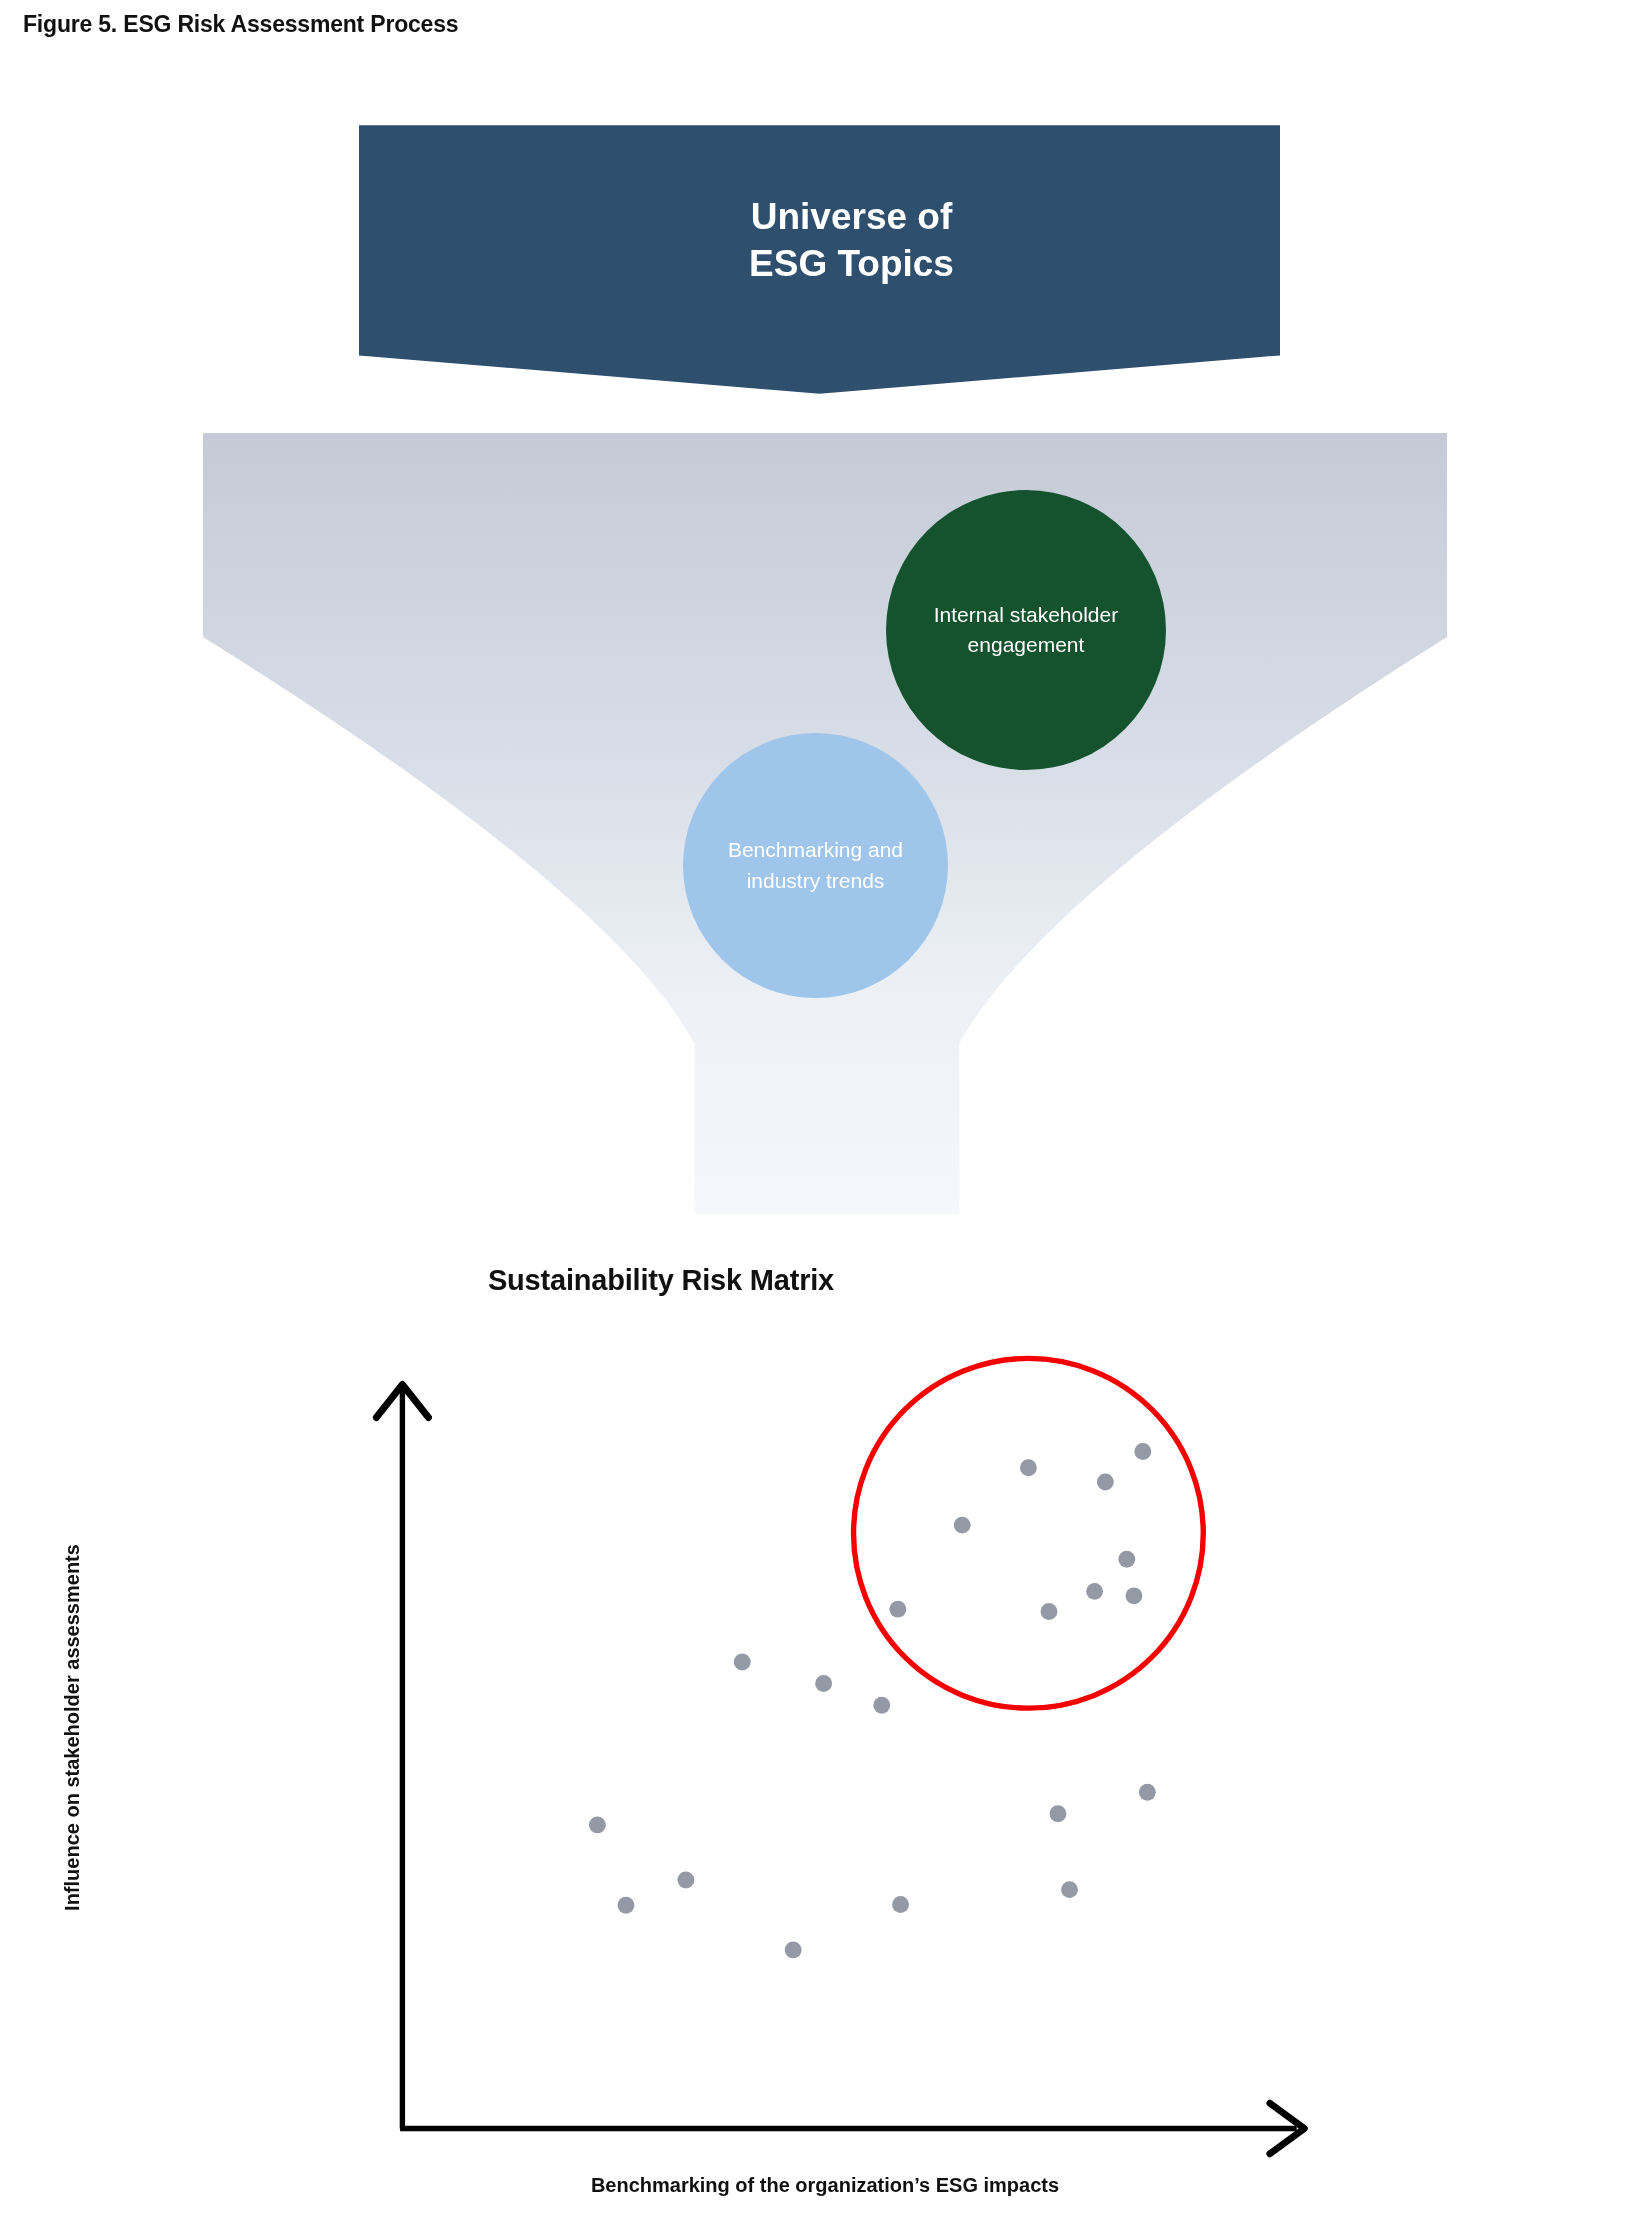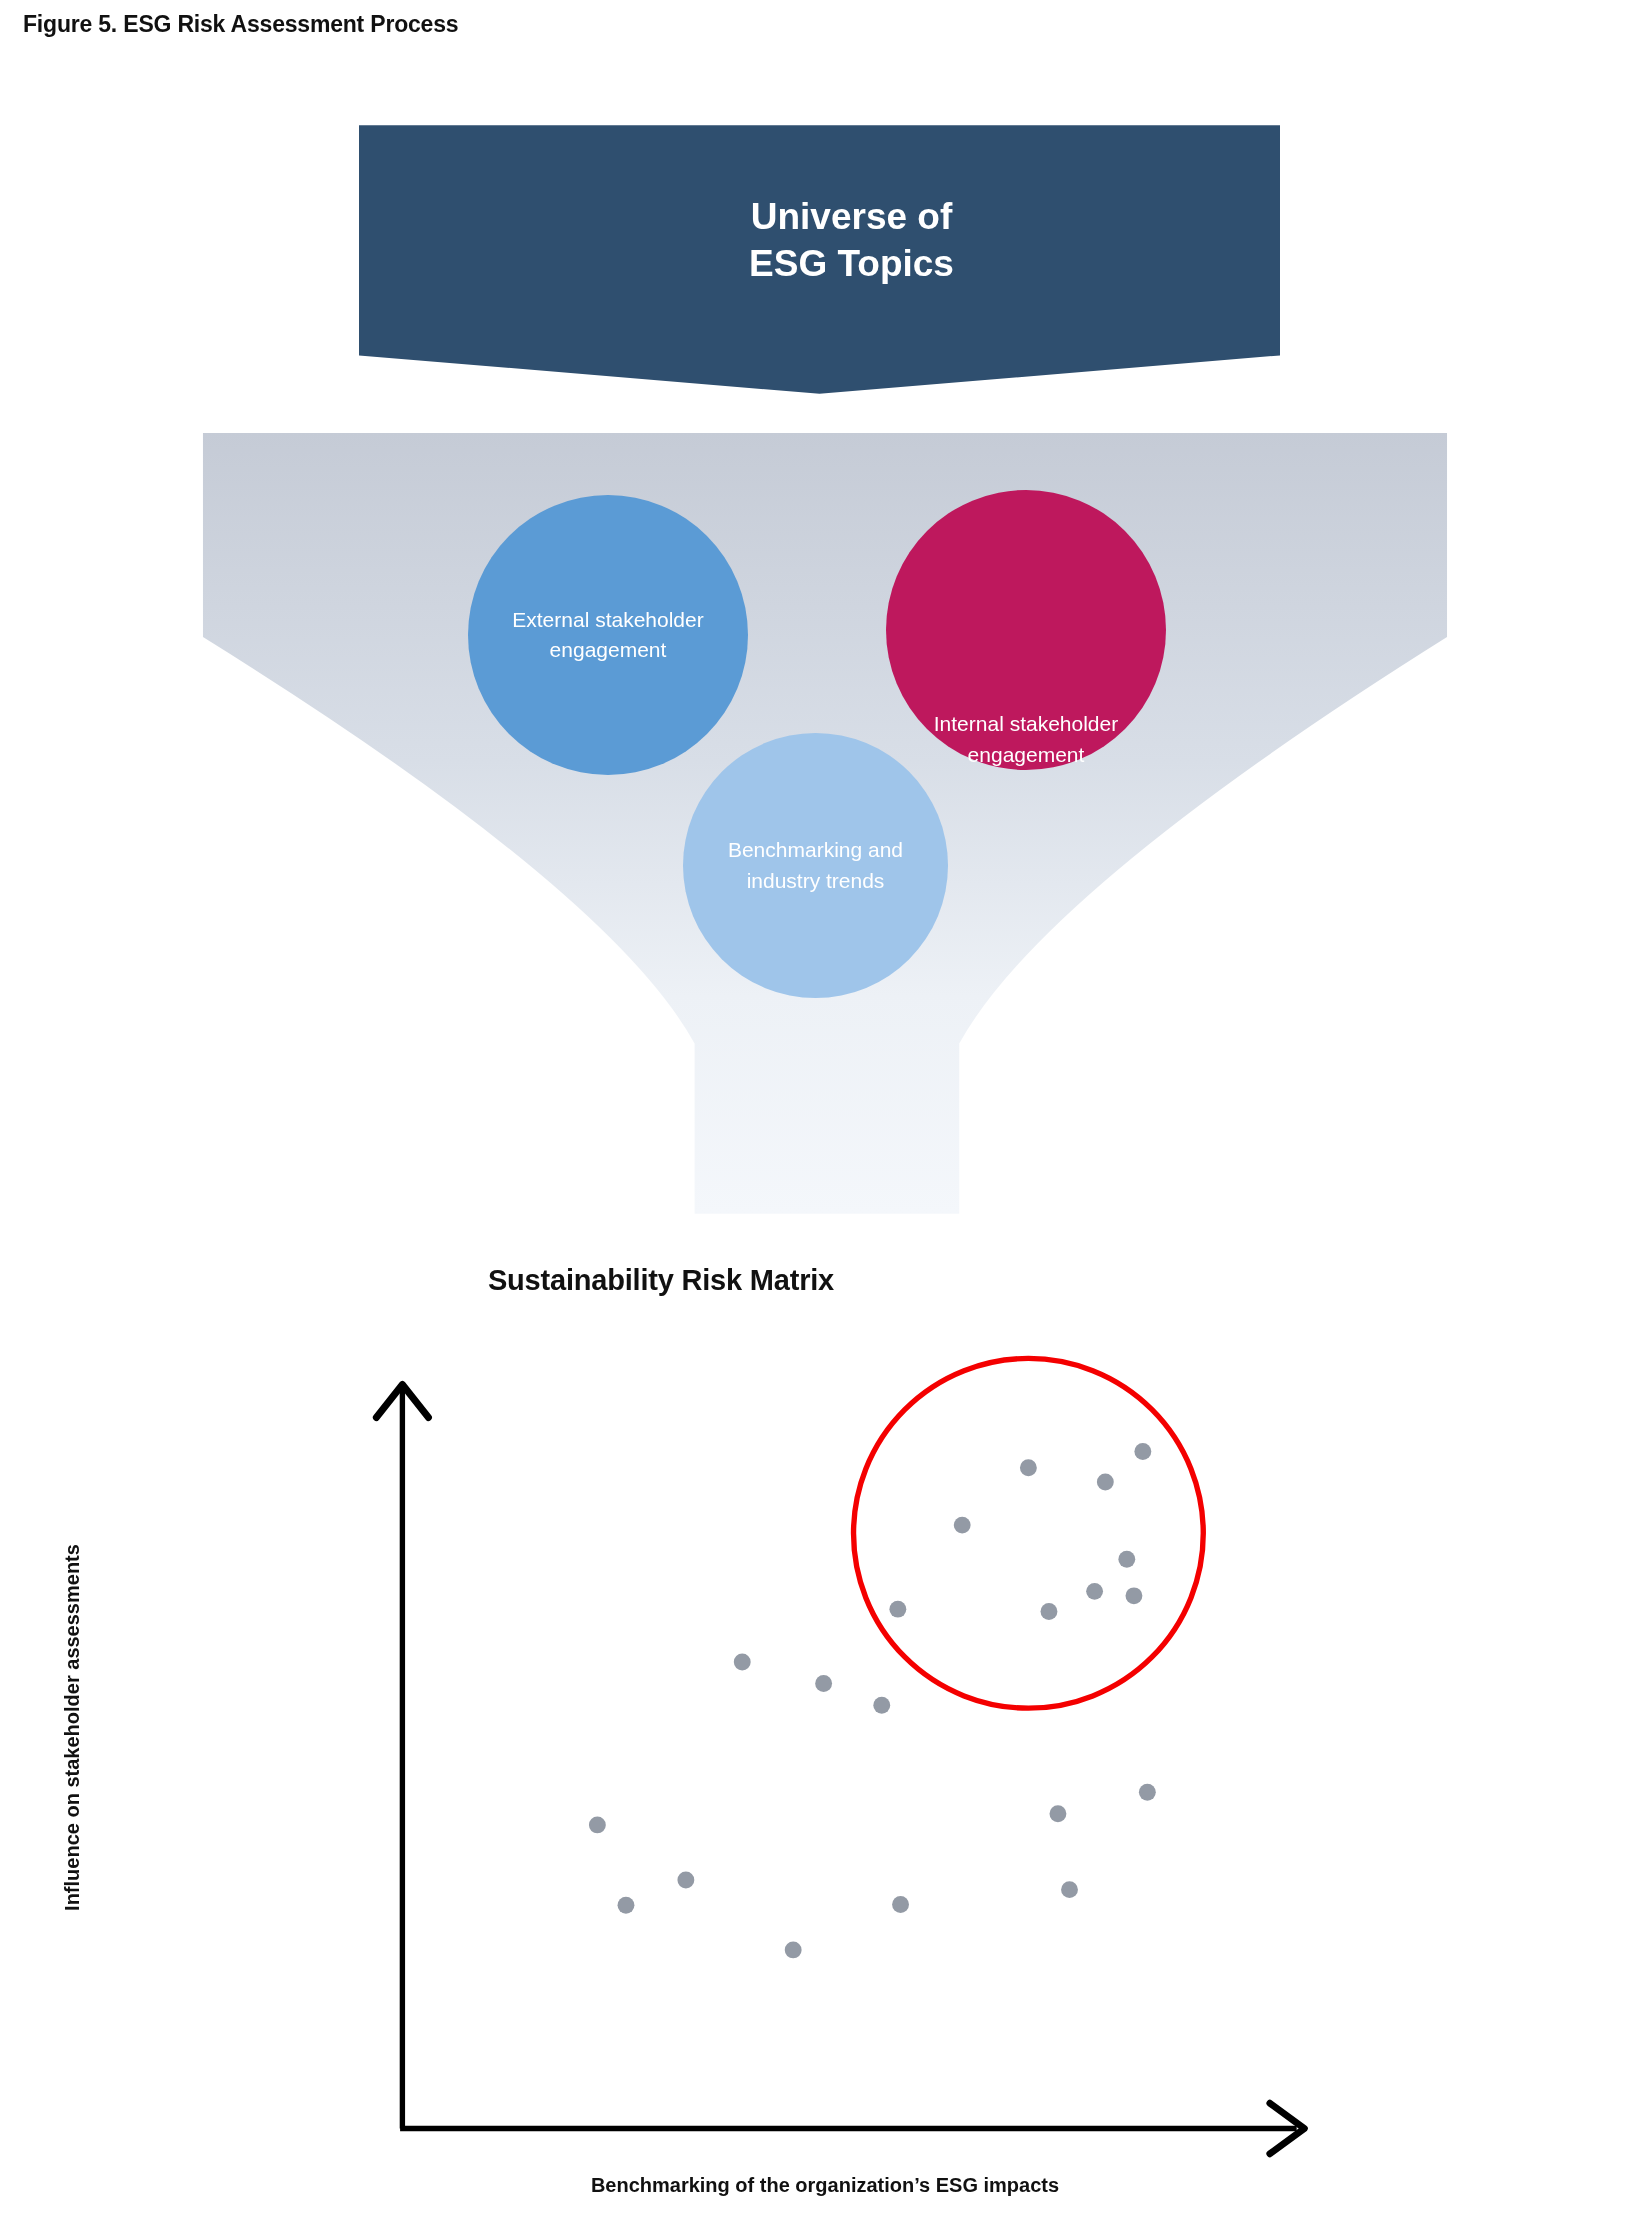--- a/index.html
+++ b/index.html
@@ -29,21 +29,21 @@
 
   
   #funnel-wrap{position:absolute;left:192px;top:430px;width:1266px;height:790px;}
   #funnel-svg{position:absolute;inset:0;}
   .bubble{
     position:absolute;border-radius:50%;
     display:flex;align-items:center;justify-content:center;text-align:center;
     color:#ffffff;font-size:21px;line-height:1.45;padding:0 20px;box-sizing:border-box;
   }
   #bubble-external{left:276px;top:65px;width:280px;height:280px;background:#5B9BD5;}
-  #bubble-internal{left:694px;top:60px;width:280px;height:280px;background:#be185d;align-items:flex-end;}
+  #bubble-internal{left:694px;top:60px;width:280px;height:280px;background:#14532d;}
   #bubble-benchmark{left:491px;top:303px;width:265px;height:265px;background:#9FC5EA;}
 
   
   #matrix-title{
     position:absolute;left:0;top:1264px;width:1322px;text-align:center;
     font-size:29px;font-weight:700;color:#111111;letter-spacing:-0.2px;
   }
   #chart-area{position:absolute;left:0;top:1350px;width:1650px;height:813px;}
   #chart-svg{position:absolute;left:0;top:0;}
   .axis-label{
@@ -79,23 +79,20 @@
       <linearGradient id="funnelGrad" x1="0" y1="0" x2="0" y2="1">
         <stop offset="0%" stop-color="#C5CBD6"></stop>
         <stop offset="42%" stop-color="#D8DEE7"></stop>
         <stop offset="72%" stop-color="#EDF1F6"></stop>
         <stop offset="100%" stop-color="#F4F7FB"></stop>
       </linearGradient>
     </defs>
     <path d="M14,4 L1636,4 L1636,270 Q1110,600 1000,800 L1000,1022 L655,1022 L655,800 Q545,600 14,270 Z" fill="url(#funnelGrad)"></path>
   </svg>
 
-  <div class="bubble" id="bubble-external">
-    <span>External stakeholder engagement</span>
-  </div>
   <div class="bubble" id="bubble-internal">
     <span>Internal stakeholder engagement</span>
   </div>
   <div class="bubble" id="bubble-benchmark">
     <span>Benchmarking and industry trends</span>
   </div>
 </div>
 
 <div id="matrix-title">Sustainability Risk Matrix</div>
 

